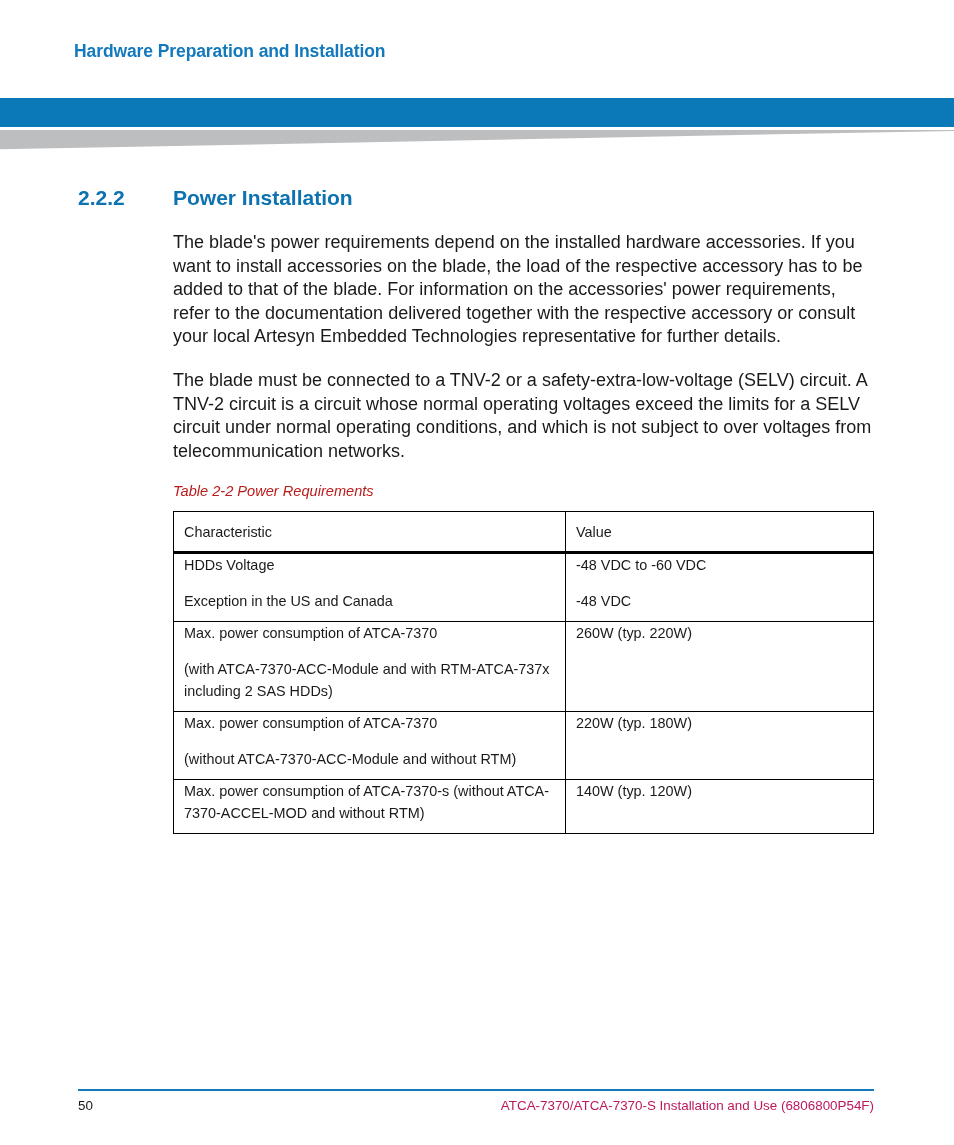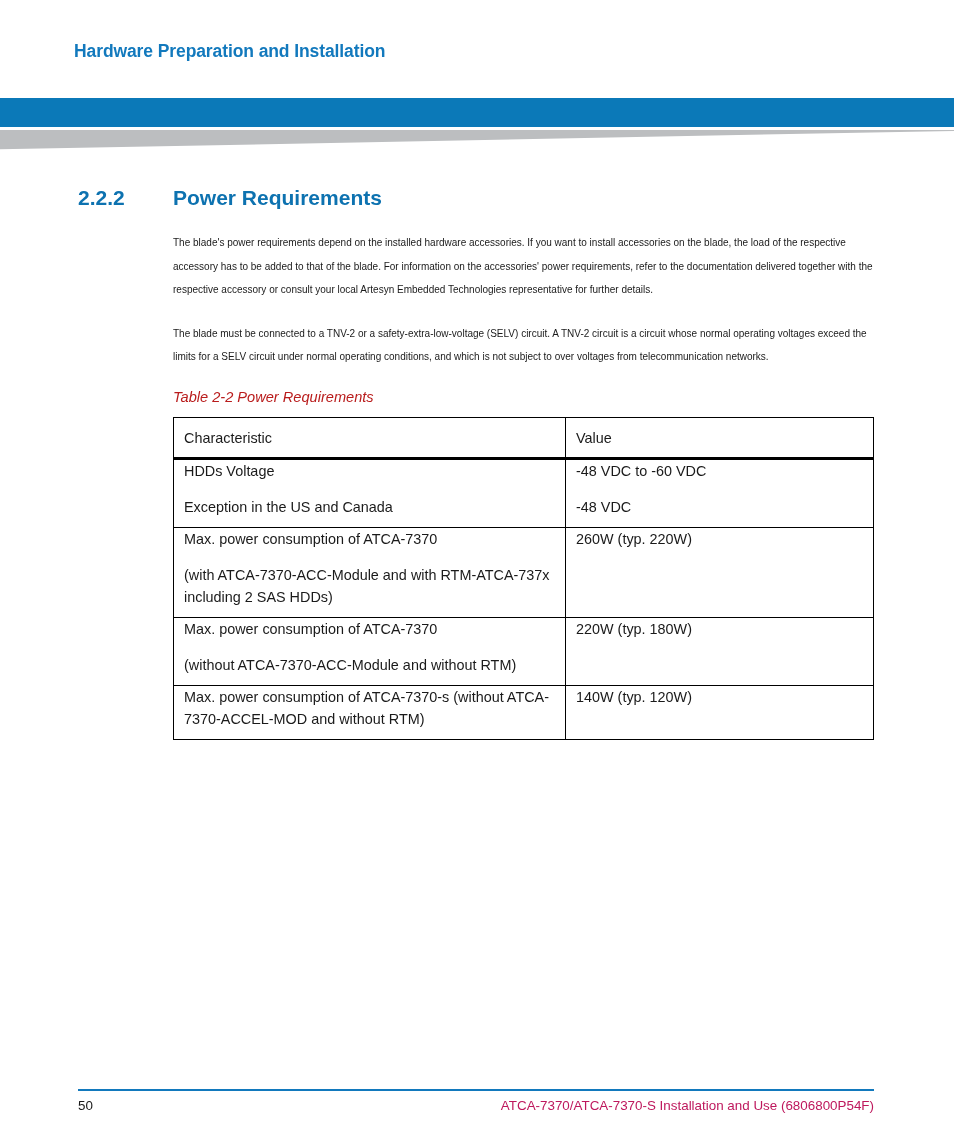--- a/index.html
+++ b/index.html
@@ -104,21 +104,21 @@
   }
 
   .body-col {
     position: absolute;
     left: 173px;
     top: 231px;
     width: 700px;
   }
   p.para {
     margin: 0 0 20px 0;
-    font-size: 10px;
+    font-size: 18px;
     line-height: 23.6px;
     color: #1a1a1a;
     text-align: left;
   }
 
   .table-caption {
     margin: 18px 0 12px 0;
     font-size: 14.6px;
     font-style: italic;
     color: #b91c1c;
@@ -183,21 +183,21 @@
 <div class="page">
 
   <div class="header-band"></div>
   <div class="header-title-bg"></div>
   <div class="header-title">Hardware Preparation and Installation</div>
 
   <div class="blue-bar"></div>
   <div class="gray-wedge"></div>
 
   <div class="section-number">2.2.2</div>
-  <div class="section-title">Power Requirements</div>
+  <div class="section-title">Power Installation</div>
 
   <div class="body-col">
 
     <p class="para">The blade's power requirements depend on the installed hardware accessories. If you want to install accessories on the blade, the load of the respective accessory has to be added to that of the blade. For information on the accessories' power requirements, refer to the documentation delivered together with the respective accessory or consult your local Artesyn Embedded Technologies representative for further details.</p>
 
     <p class="para">The blade must be connected to a TNV-2 or a safety-extra-low-voltage (SELV) circuit. A TNV-2 circuit is a circuit whose normal operating voltages exceed the limits for a SELV circuit under normal operating conditions, and which is not subject to over voltages from telecommunication networks.</p>
 
     <div class="table-caption">Table 2-2 Power Requirements</div>
 
     <table class="data">

